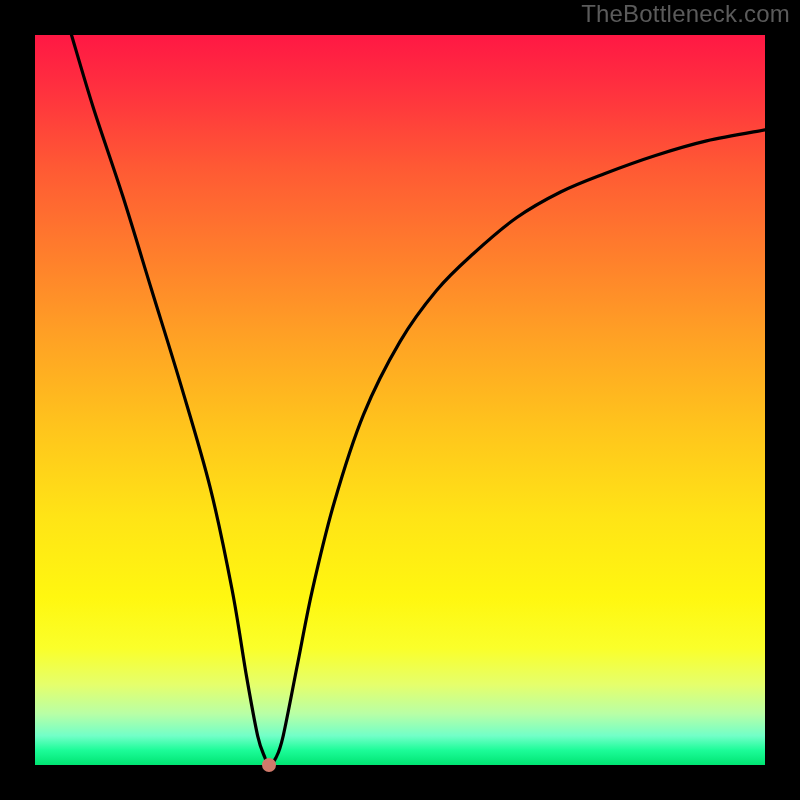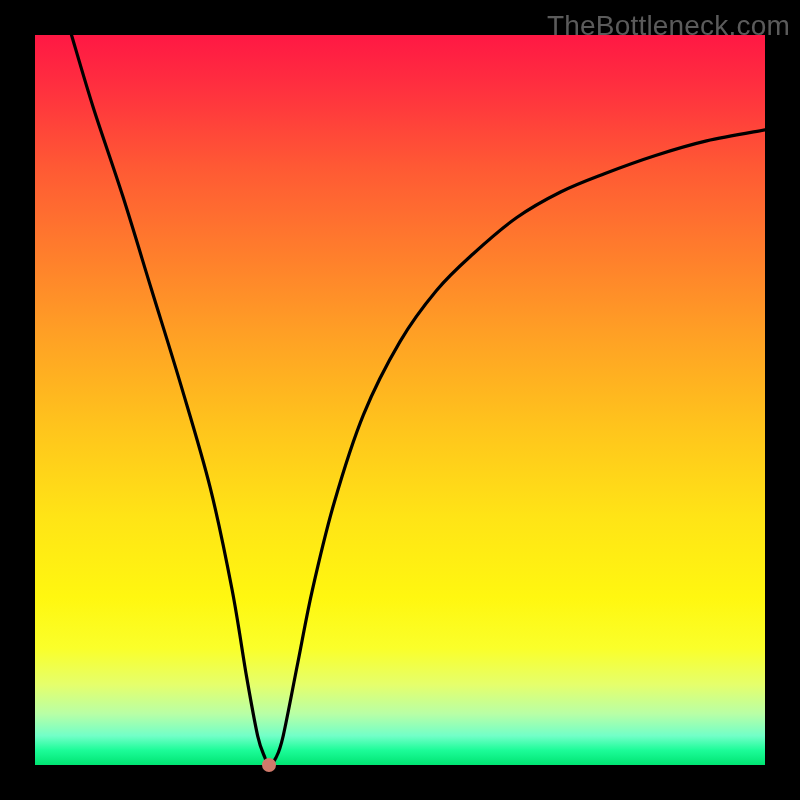--- a/index.html
+++ b/index.html
@@ -12,24 +12,24 @@
     overflow: hidden;
   }
   .container {
     position: relative;
     width: 800px;
     height: 800px;
     background: #000;
   }
   .watermark {
     position: absolute;
-    top: 10px;
+    top: 0;
     right: 10px;
     color: #5b5b5b;
-    font-size: 28px;
+    font-size: 24px;
     font-weight: 500;
     z-index: 5;
     letter-spacing: 0.2px;
   }
   .plot-area {
     position: absolute;
     left: 35px;
     top: 35px;
     width: 730px;
     height: 730px;

